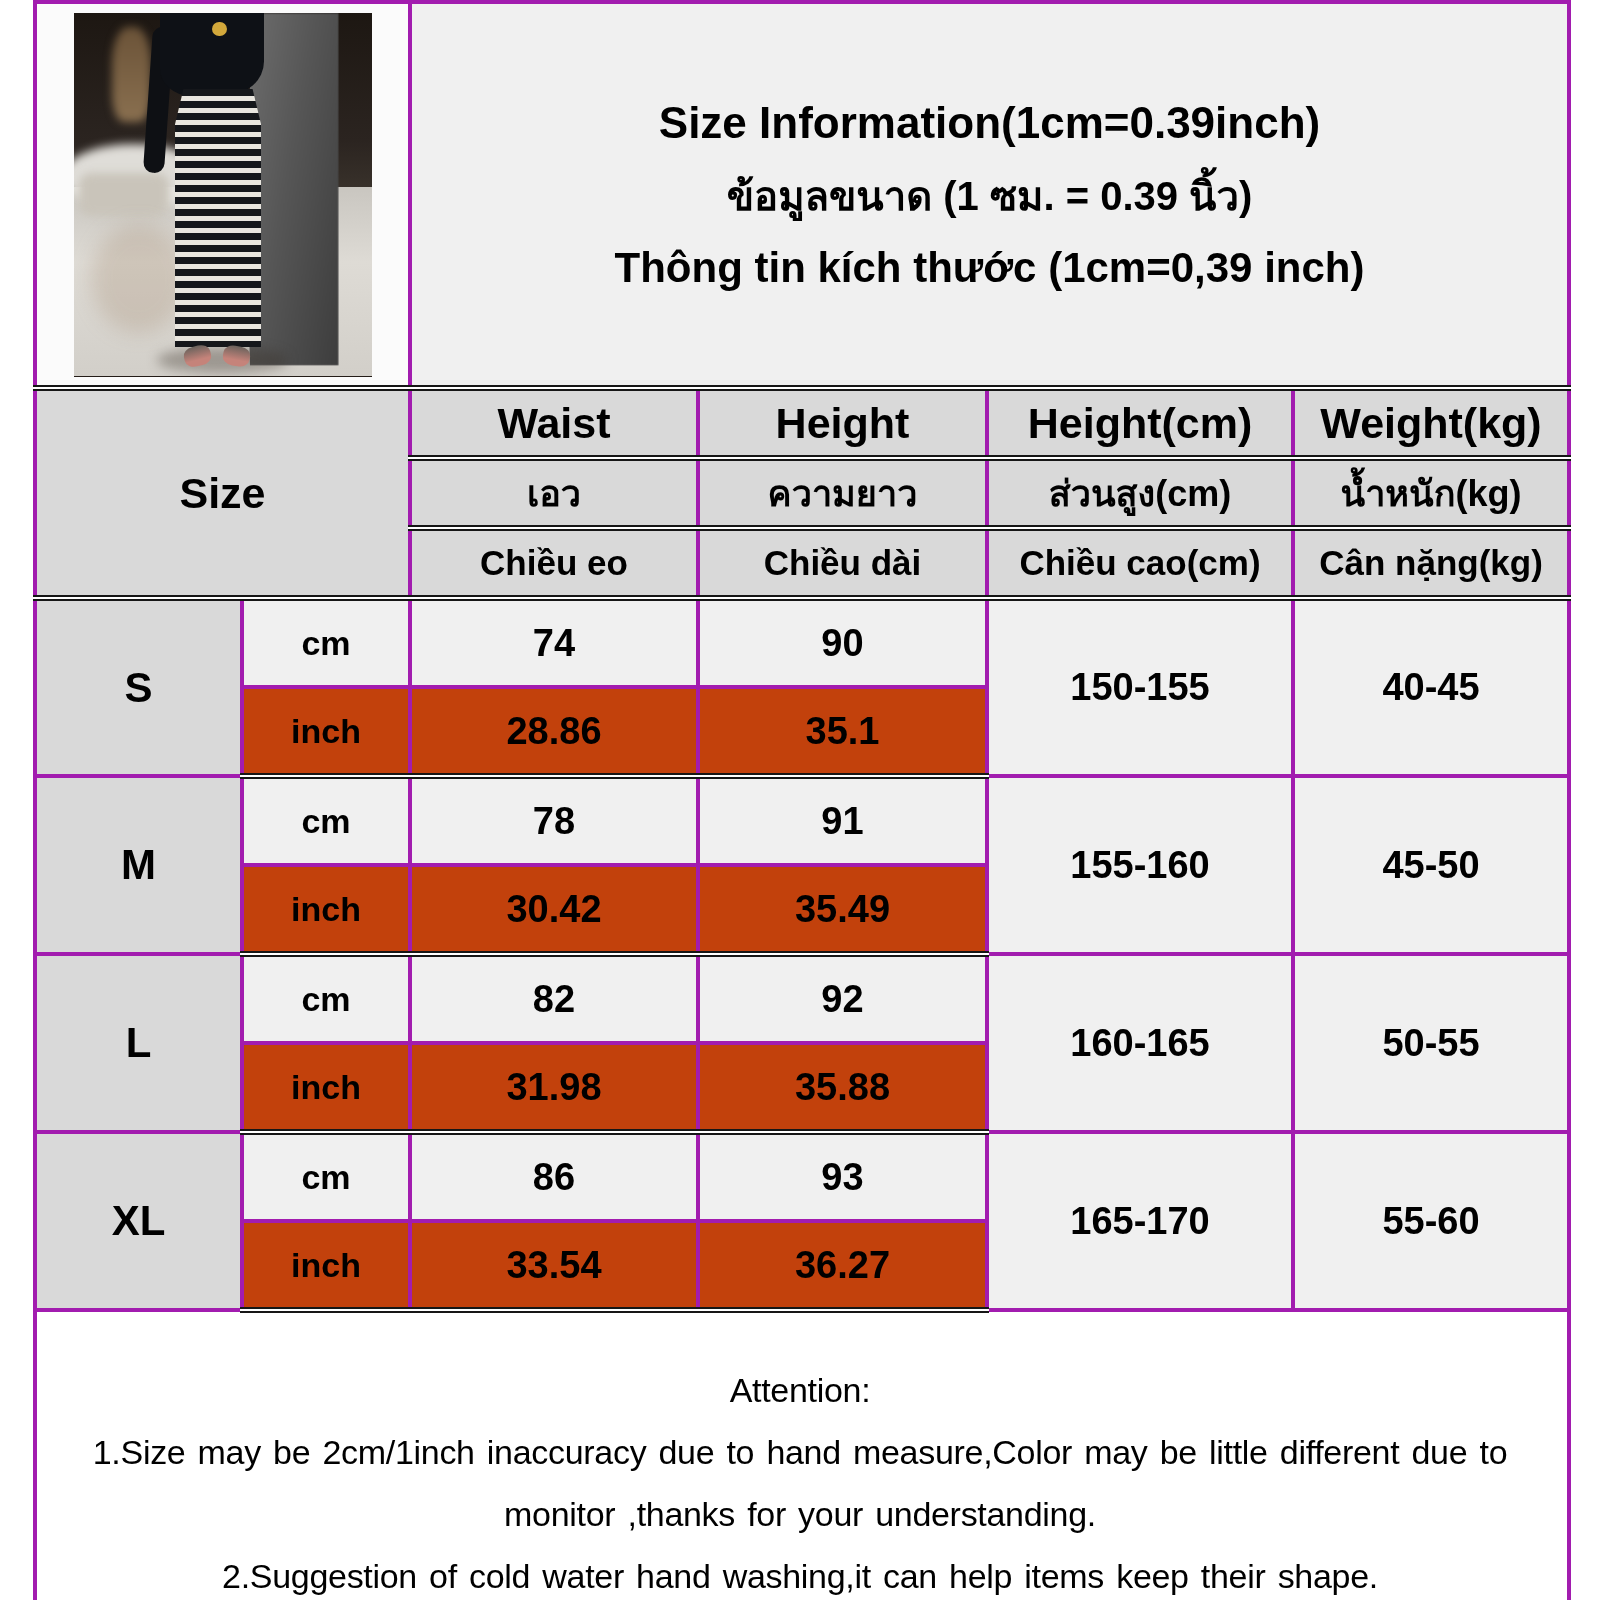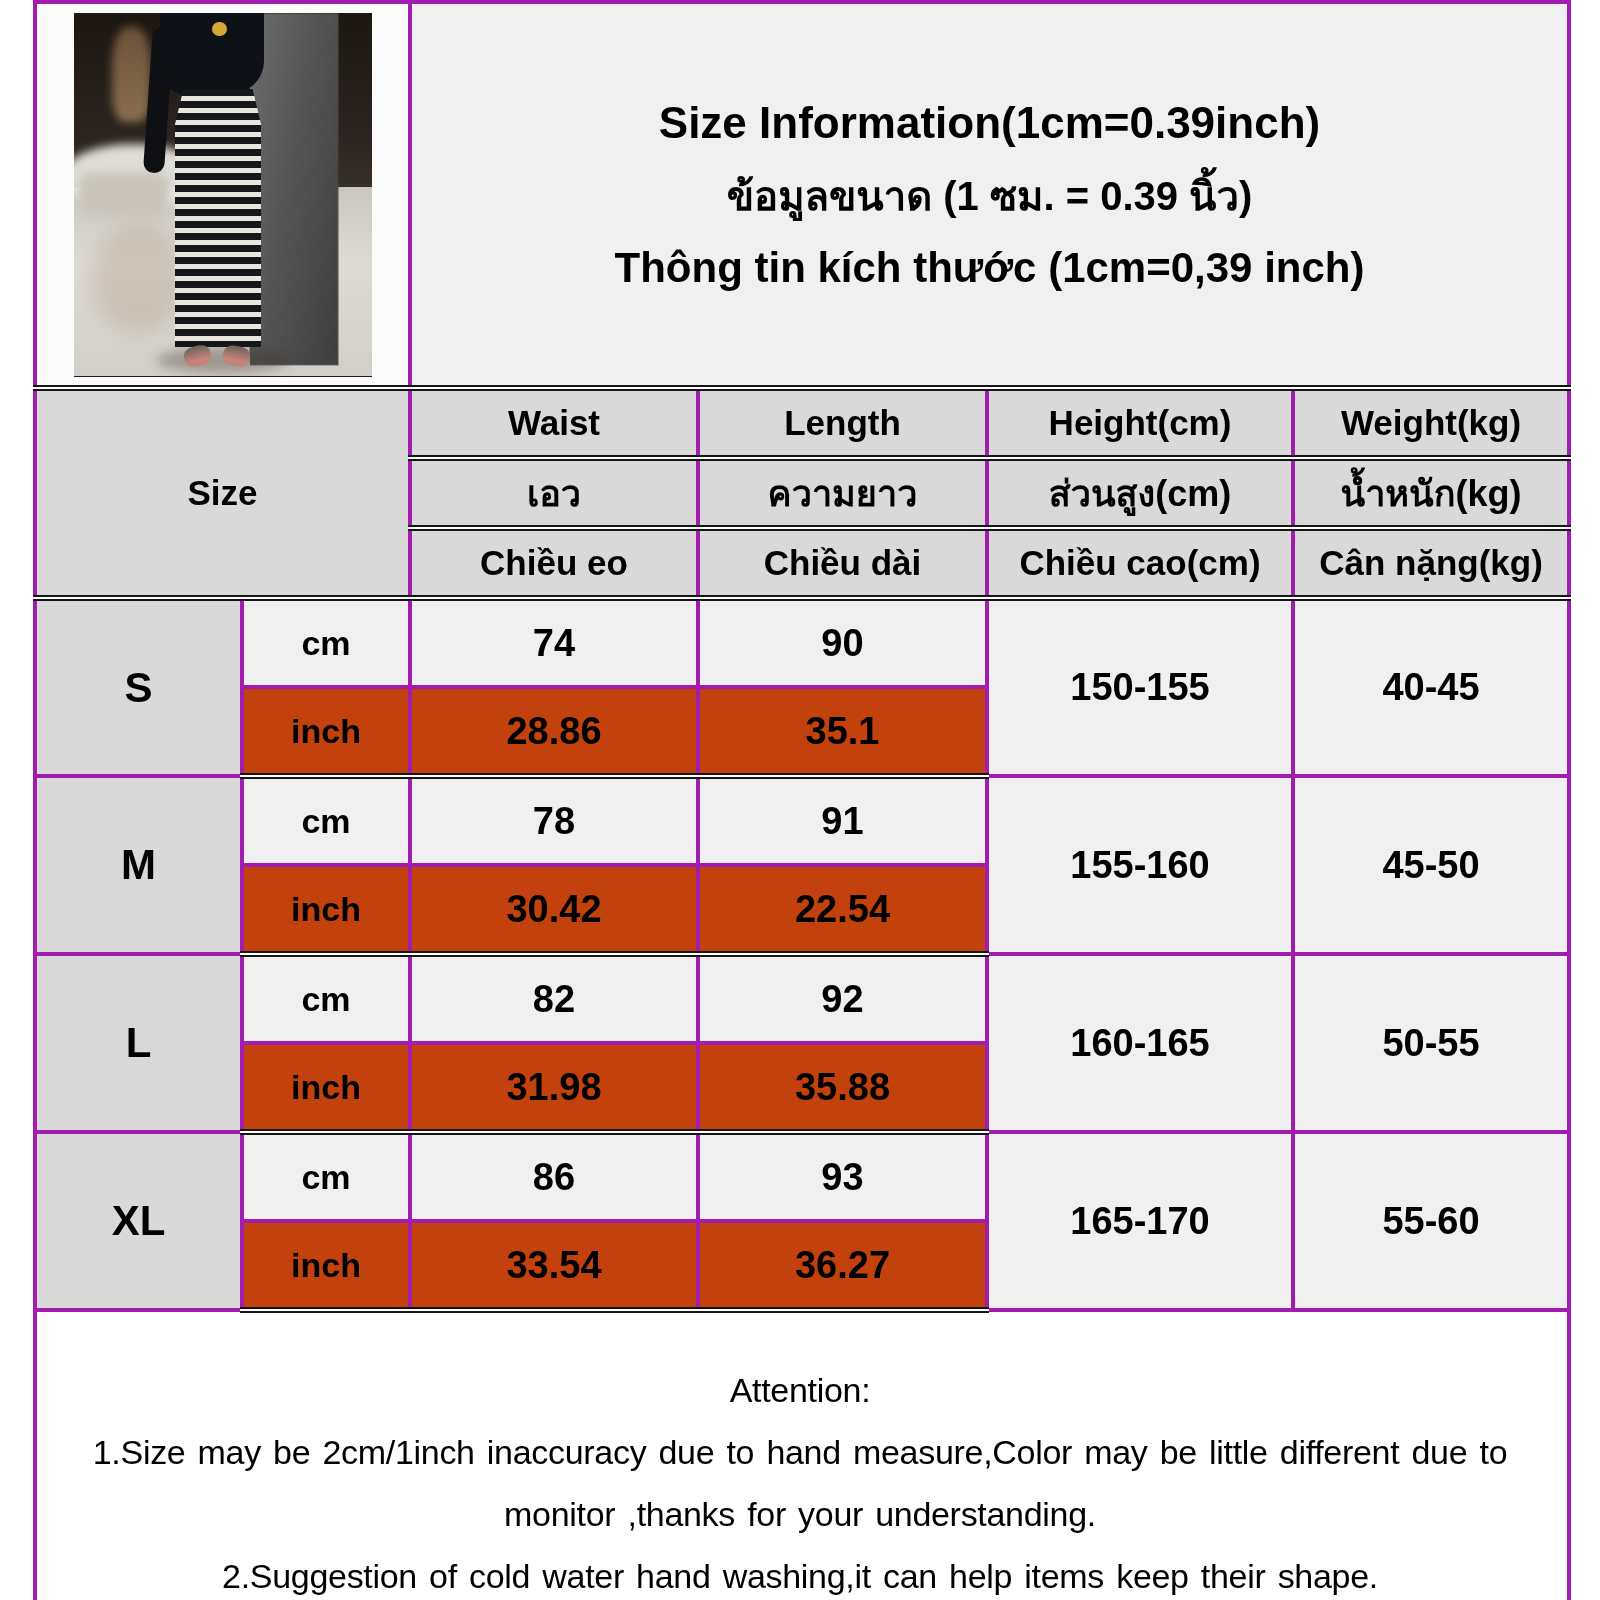--- a/index.html
+++ b/index.html
@@ -21,21 +21,21 @@
   td.photo-cell{background:#fbfbfb;height:381px;}
   td.title-cell{background:#f0f0f0;}
   .title-stack{display:flex;flex-direction:column;justify-content:center;align-items:center;gap:16px;height:100%;}
   .title-en{font-size:44px;font-weight:bold;letter-spacing:0px;}
   .title-th{font-size:40px;font-weight:bold;}
   .title-vi{font-size:42px;font-weight:bold;}
 
   
   td.size-head{background:#d9d9d9;font-size:62px;font-weight:bold;}
   tr.hdr td{height:64px;background:#d9d9d9;font-weight:bold;}
-  tr.hdr-en td{font-size:35px;}
+  tr.hdr-en td{font-size:43px;}
   tr.hdr-th td{font-size:36px;}
   tr.hdr-vi td{font-size:35px;}
 
   
   tr.data td{height:84px;}
   td.size-cell{background:#d9d9d9;font-size:42px;font-weight:bold;}
   td.unit-cell{font-size:34px;font-weight:bold;margin-left:48px;}
   td.val{font-size:38px;font-weight:bold;}
   td.range{font-size:38px;font-weight:bold;background:#f0f0f0;}
   tr.row-cm td.unit-cell,tr.row-cm td.val{background:#f0f0f0;}
@@ -104,21 +104,21 @@
         <div class="title-en">Size Information(1cm=0.39inch)</div>
         <div class="title-th">ข้อมูลขนาด (1 ซม. = 0.39 นิ้ว)</div>
         <div class="title-vi">Thông tin kích thước (1cm=0,39 inch)</div>
       </div>
     </td>
   </tr>
 
   <tr class="hdr hdr-en sep">
     <td class="size-head" colspan="2" rowspan="3">Size</td>
     <td>Waist</td>
-    <td>Length</td>
+    <td>Height</td>
     <td>Height(cm)</td>
     <td>Weight(kg)</td>
   </tr>
   <tr class="hdr hdr-th sep">
     <td>เอว</td>
     <td>ความยาว</td>
     <td>ส่วนสูง(cm)</td>
     <td>น้ำหนัก(kg)</td>
   </tr>
   <tr class="hdr hdr-vi sep">
@@ -146,21 +146,21 @@
     <td class="size-cell" rowspan="2">M</td>
     <td class="unit-cell dbl-b">cm</td>
     <td class="val dbl-b">78</td>
     <td class="val dbl-b">91</td>
     <td class="range" rowspan="2">155-160</td>
     <td class="range" rowspan="2">45-50</td>
   </tr>
   <tr class="data row-inch sep">
     <td class="unit-cell">inch</td>
     <td class="val">30.42</td>
-    <td class="val">22.54</td>
+    <td class="val">35.49</td>
   </tr>
 
   <tr class="data row-cm">
     <td class="size-cell" rowspan="2">L</td>
     <td class="unit-cell dbl-b">cm</td>
     <td class="val dbl-b">82</td>
     <td class="val dbl-b">92</td>
     <td class="range" rowspan="2">160-165</td>
     <td class="range" rowspan="2">50-55</td>
   </tr>

